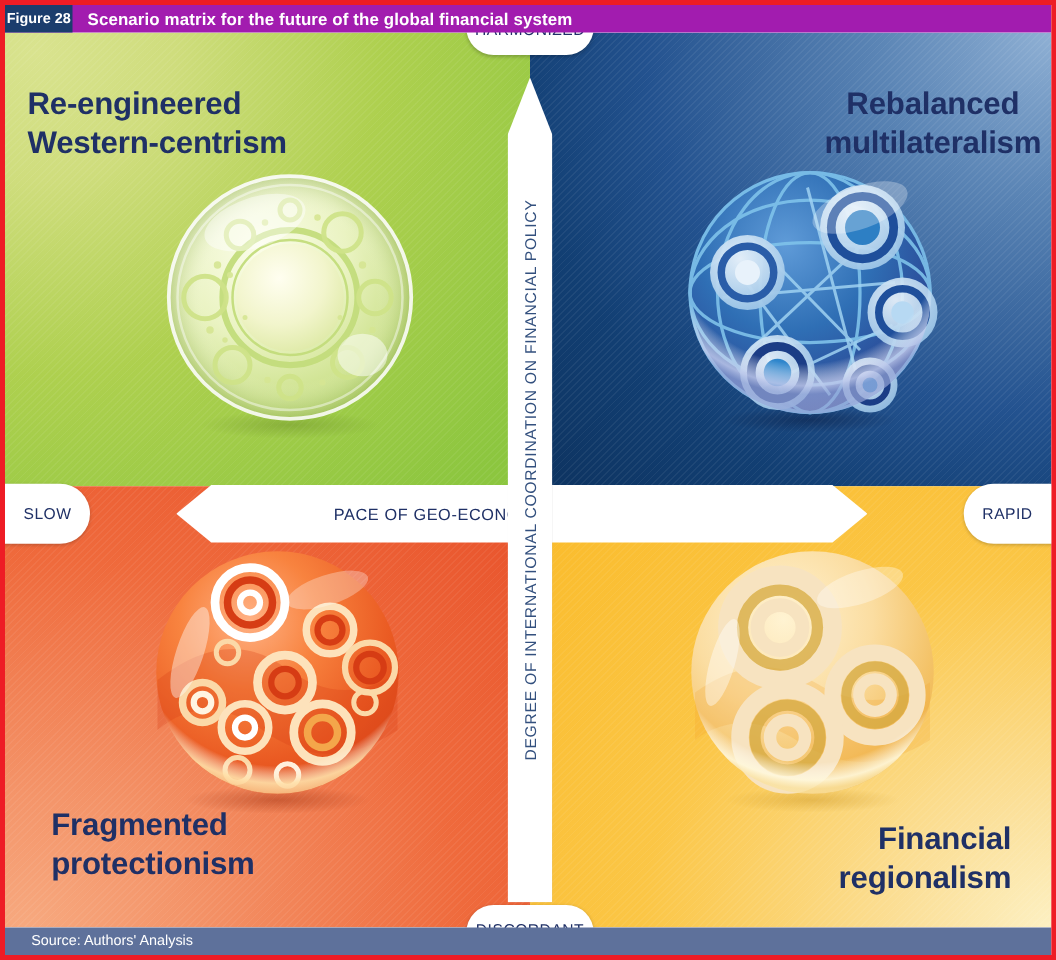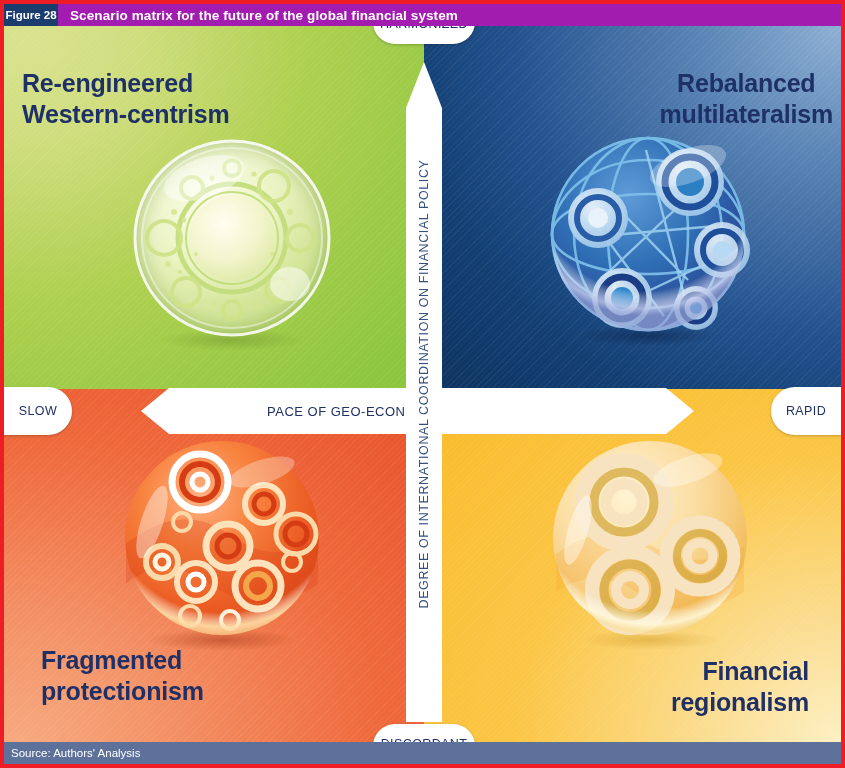--- a/index.html
+++ b/index.html
@@ -41,21 +41,21 @@
   }
 
   
   #footer{
     position:absolute;left:0;bottom:0;width:837px;height:22px;
     background:#5e719b;
     display:flex;align-items:center;
     z-index:40;
   }
   #footer-text{
-    color:#ffffff;font-size:11.5px;padding-left:7px;font-weight:normal;
+    color:#ffffff;font-size:11.5px;padding-left:21px;font-weight:normal;
   }
 
   
   #matrix{
     position:absolute;left:0;top:22px;width:837px;height:716px;
     overflow:hidden;
   }
   .quad{position:absolute;overflow:hidden;}
   #q-tl{left:0;  top:0;   width:420px;height:363px;
         background:

